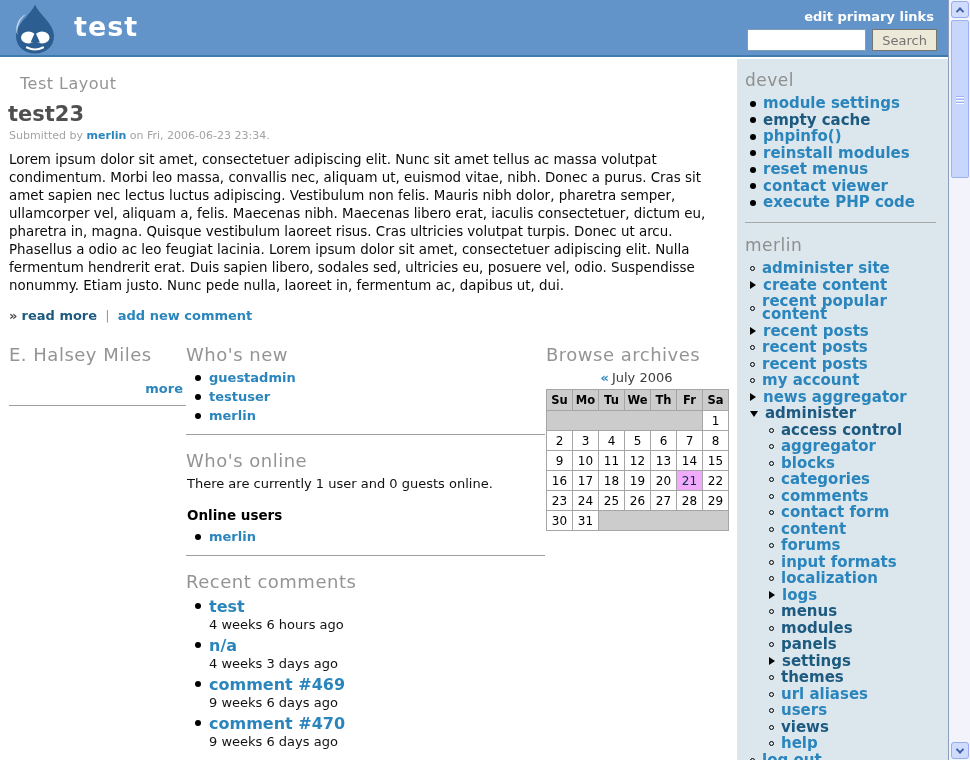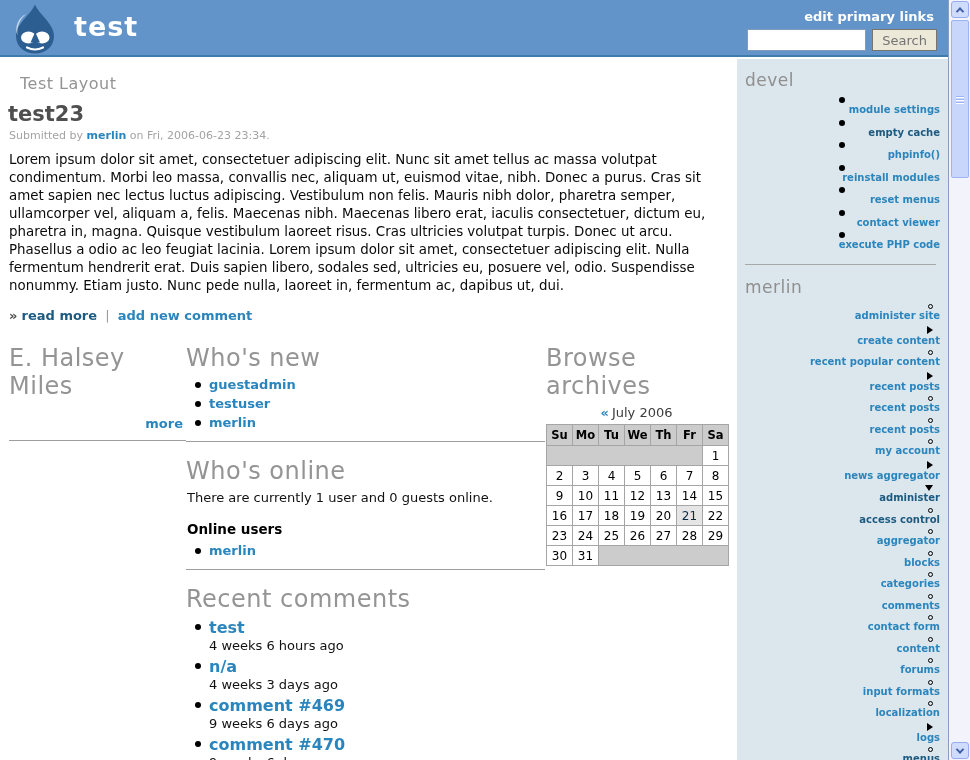--- a/index.html
+++ b/index.html
@@ -40,21 +40,21 @@
   .node-links .marker { color:#4a4a4a; font-weight:bold; }
   .node-links .sep { color:#9a9a9a; margin:0 4px; }
   .link-dark { color:#1c5a80; font-weight:bold; }
   .link-blue { color:#2a85bd; font-weight:bold; }
 
   .columns { display:flex; margin-top:21px; }
   .col-left { width:186px; padding-left:9px; }
   .col-mid  { width:359px; }
   .col-cal  { width:190px; padding-left:1px; }
 
-  .block-title { font-size:24px; color:#949494; font-weight:normal;
+  .block-title { font-size:18px; color:#949494; font-weight:normal;
                  letter-spacing:0.5px; margin:0 0 5px 0; }
   .more-link { text-align:right; font-size:13px; padding-right:3px; margin-top:16px; }
   .rule { border:0; border-top:1px solid #9e9e9e; margin:11px 0 15px 0; height:0; }
   .col-left .rule { margin-top:9px; }
 
   ul.blk-list { list-style:none; margin:5px 0 0 9px; padding:0; }
   ul.blk-list li { font-size:13px; margin:0 0 4px 0; display:flex; align-items:baseline; }
   .b-dot { width:6px; height:6px; background:#000; border-radius:50%;
            display:inline-block; margin-right:8px; flex:none; align-self:center; }
   .who-status { font-size:13px; color:#111; margin:4px 0 0 1px; }
@@ -66,30 +66,30 @@
 
   
   .cal-caption { width:181px; text-align:center; font-size:13px; color:#3c3c3c; margin-top:3px; }
   .cal-caption a { color:#2a85bd; font-weight:bold; margin-right:3px; }
   table.cal { border-collapse:collapse; margin-top:4px; background:#fff; }
   table.cal th { background:#ccc; border:1px solid #a5a5a5; font-size:11.5px;
                  padding:3px 0; width:26px; color:#000; }
   table.cal td { border:1px solid #a5a5a5; font-size:12px; text-align:center;
                  padding:2.5px 0; color:#000; }
   table.cal td.blank { background:#ccc; }
-  table.cal td.selected { background:#e5e5e5; color:#0d2b45; }
+  table.cal td.selected { background:#f0abfc; color:#0d2b45; }
 
   
   .sidebar { position:absolute; left:737px; top:59px; width:211px; height:701px;
              background:#dce6ed; padding:7px 8px 0 8px; overflow:hidden; }
   .sb-title { font-size:17px; color:#8f8f8f; font-weight:normal;
               letter-spacing:0.5px; margin:4px 0 7px 0; }
   ul.sb-list { list-style:none; margin:0; padding:0 0 0 5px; }
-  ul.sb-list li { font-size:10px; font-weight:bold; margin:0 0 3.5px 0;
-                  display:flex; align-items:flex-end; line-height:13px;flex-direction:column; }
+  ul.sb-list li { font-size:15px; font-weight:bold; margin:0 0 3.5px 0;
+                  display:flex; align-items:center; line-height:13px; }
   ul.sb-list li.d1 { margin-left:19px; }
   .bul { flex:none; margin-right:7px; }
   .b-circle { width:5px; height:5px; border:1px solid #000; border-radius:50%; }
   .b-tri { width:0; height:0; border-left:6px solid #000;
            border-top:4px solid transparent; border-bottom:4px solid transparent; }
   .b-tri-down { width:0; height:0; border-top:6px solid #000;
                 border-left:4px solid transparent; border-right:4px solid transparent; }
   .c-link { color:#2a85bd; }
   .c-visited { color:#1c5a80; }
   .sb-rule { border:0; border-top:1px solid #a8a8a8; margin:13px 4px 12px 0; }

